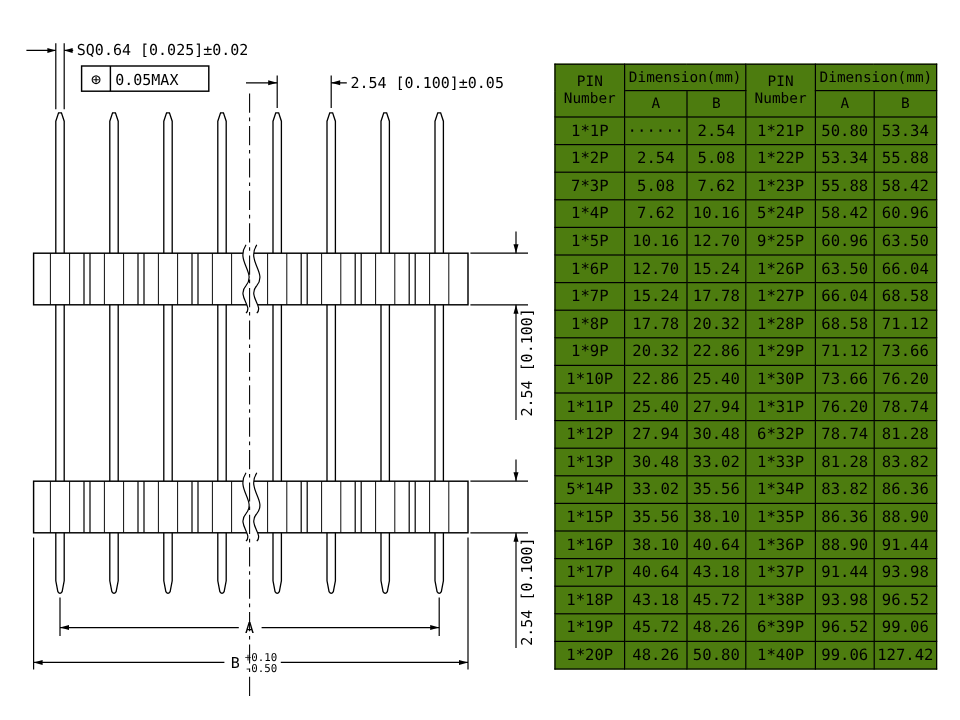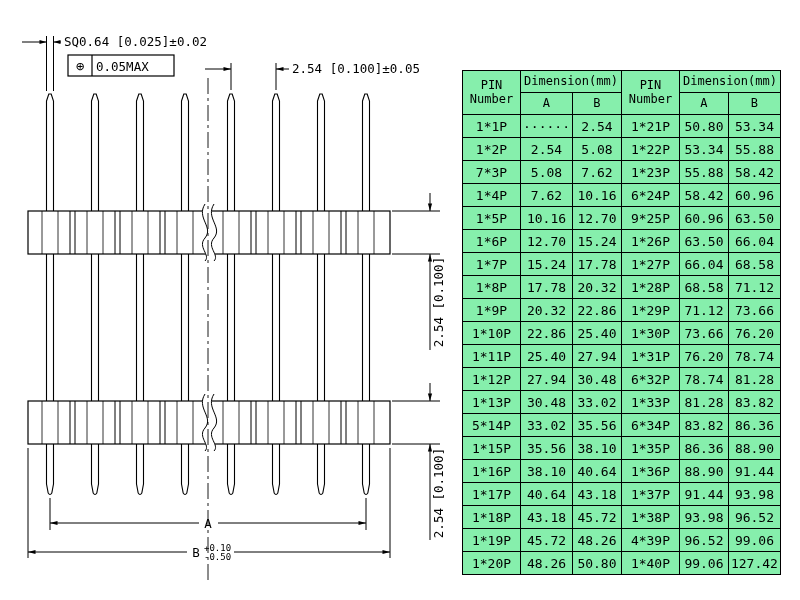--- a/index.html
+++ b/index.html
@@ -5,22 +5,22 @@
   * { margin:0; padding:0; box-sizing:border-box; }
   html,body { width:800px; height:600px; background:#fff; color:#000;
               font-family:"DejaVu Sans Mono", monospace; }
   .page { position:relative; width:800px; height:600px; background:#fff; overflow:hidden; }
 
   .drawing { position:absolute; left:6px; top:6px; }
   .dtext { font-family:"DejaVu Sans Mono", monospace; font-size:12.5px; fill:#000; }
   .dtext-sym { font-family:"DejaVu Sans Mono", monospace; font-size:14px; fill:#000; }
   .dtext-small { font-family:"DejaVu Sans Mono", monospace; font-size:9px; fill:#000; }
 
-  .dim-table { position:absolute; left:462px; top:70px; border-collapse:collapse;
-               font-size:13px; background:#86efac; }
+  .dim-table { position:absolute; left:462px; top:53px; border-collapse:collapse;
+               font-size:13px; background:#4d7c0f; }
   .dim-table th, .dim-table td { border:1px solid #000; text-align:center;
                padding:0 2px; height:23px; font-weight:normal; white-space:nowrap; }
   .dim-table thead th { font-size:12px; height:22px; line-height:1.15; }
   .pin-col { width:58px; }
   .ab-col  { width:49px; }
 </style>
 </head>
 <body>
 
 <div class="page">
@@ -227,21 +227,21 @@
           <td class="ab-col">5.08</td>
           <td class="ab-col">7.62</td>
           <td class="pin-col">1*23P</td>
           <td class="ab-col">55.88</td>
           <td class="ab-col">58.42</td>
         </tr>
         <tr>
           <td class="pin-col">1*4P</td>
           <td class="ab-col">7.62</td>
           <td class="ab-col">10.16</td>
-          <td class="pin-col">6*24P</td>
+          <td class="pin-col">5*24P</td>
           <td class="ab-col">58.42</td>
           <td class="ab-col">60.96</td>
         </tr>
         <tr>
           <td class="pin-col">1*5P</td>
           <td class="ab-col">10.16</td>
           <td class="ab-col">12.70</td>
           <td class="pin-col">9*25P</td>
           <td class="ab-col">60.96</td>
           <td class="ab-col">63.50</td>
@@ -307,21 +307,21 @@
           <td class="ab-col">30.48</td>
           <td class="ab-col">33.02</td>
           <td class="pin-col">1*33P</td>
           <td class="ab-col">81.28</td>
           <td class="ab-col">83.82</td>
         </tr>
         <tr>
           <td class="pin-col">5*14P</td>
           <td class="ab-col">33.02</td>
           <td class="ab-col">35.56</td>
-          <td class="pin-col">6*34P</td>
+          <td class="pin-col">1*34P</td>
           <td class="ab-col">83.82</td>
           <td class="ab-col">86.36</td>
         </tr>
         <tr>
           <td class="pin-col">1*15P</td>
           <td class="ab-col">35.56</td>
           <td class="ab-col">38.10</td>
           <td class="pin-col">1*35P</td>
           <td class="ab-col">86.36</td>
           <td class="ab-col">88.90</td>
@@ -347,21 +347,21 @@
           <td class="ab-col">43.18</td>
           <td class="ab-col">45.72</td>
           <td class="pin-col">1*38P</td>
           <td class="ab-col">93.98</td>
           <td class="ab-col">96.52</td>
         </tr>
         <tr>
           <td class="pin-col">1*19P</td>
           <td class="ab-col">45.72</td>
           <td class="ab-col">48.26</td>
-          <td class="pin-col">4*39P</td>
+          <td class="pin-col">6*39P</td>
           <td class="ab-col">96.52</td>
           <td class="ab-col">99.06</td>
         </tr>
         <tr>
           <td class="pin-col">1*20P</td>
           <td class="ab-col">48.26</td>
           <td class="ab-col">50.80</td>
           <td class="pin-col">1*40P</td>
           <td class="ab-col">99.06</td>
           <td class="ab-col">127.42</td>

